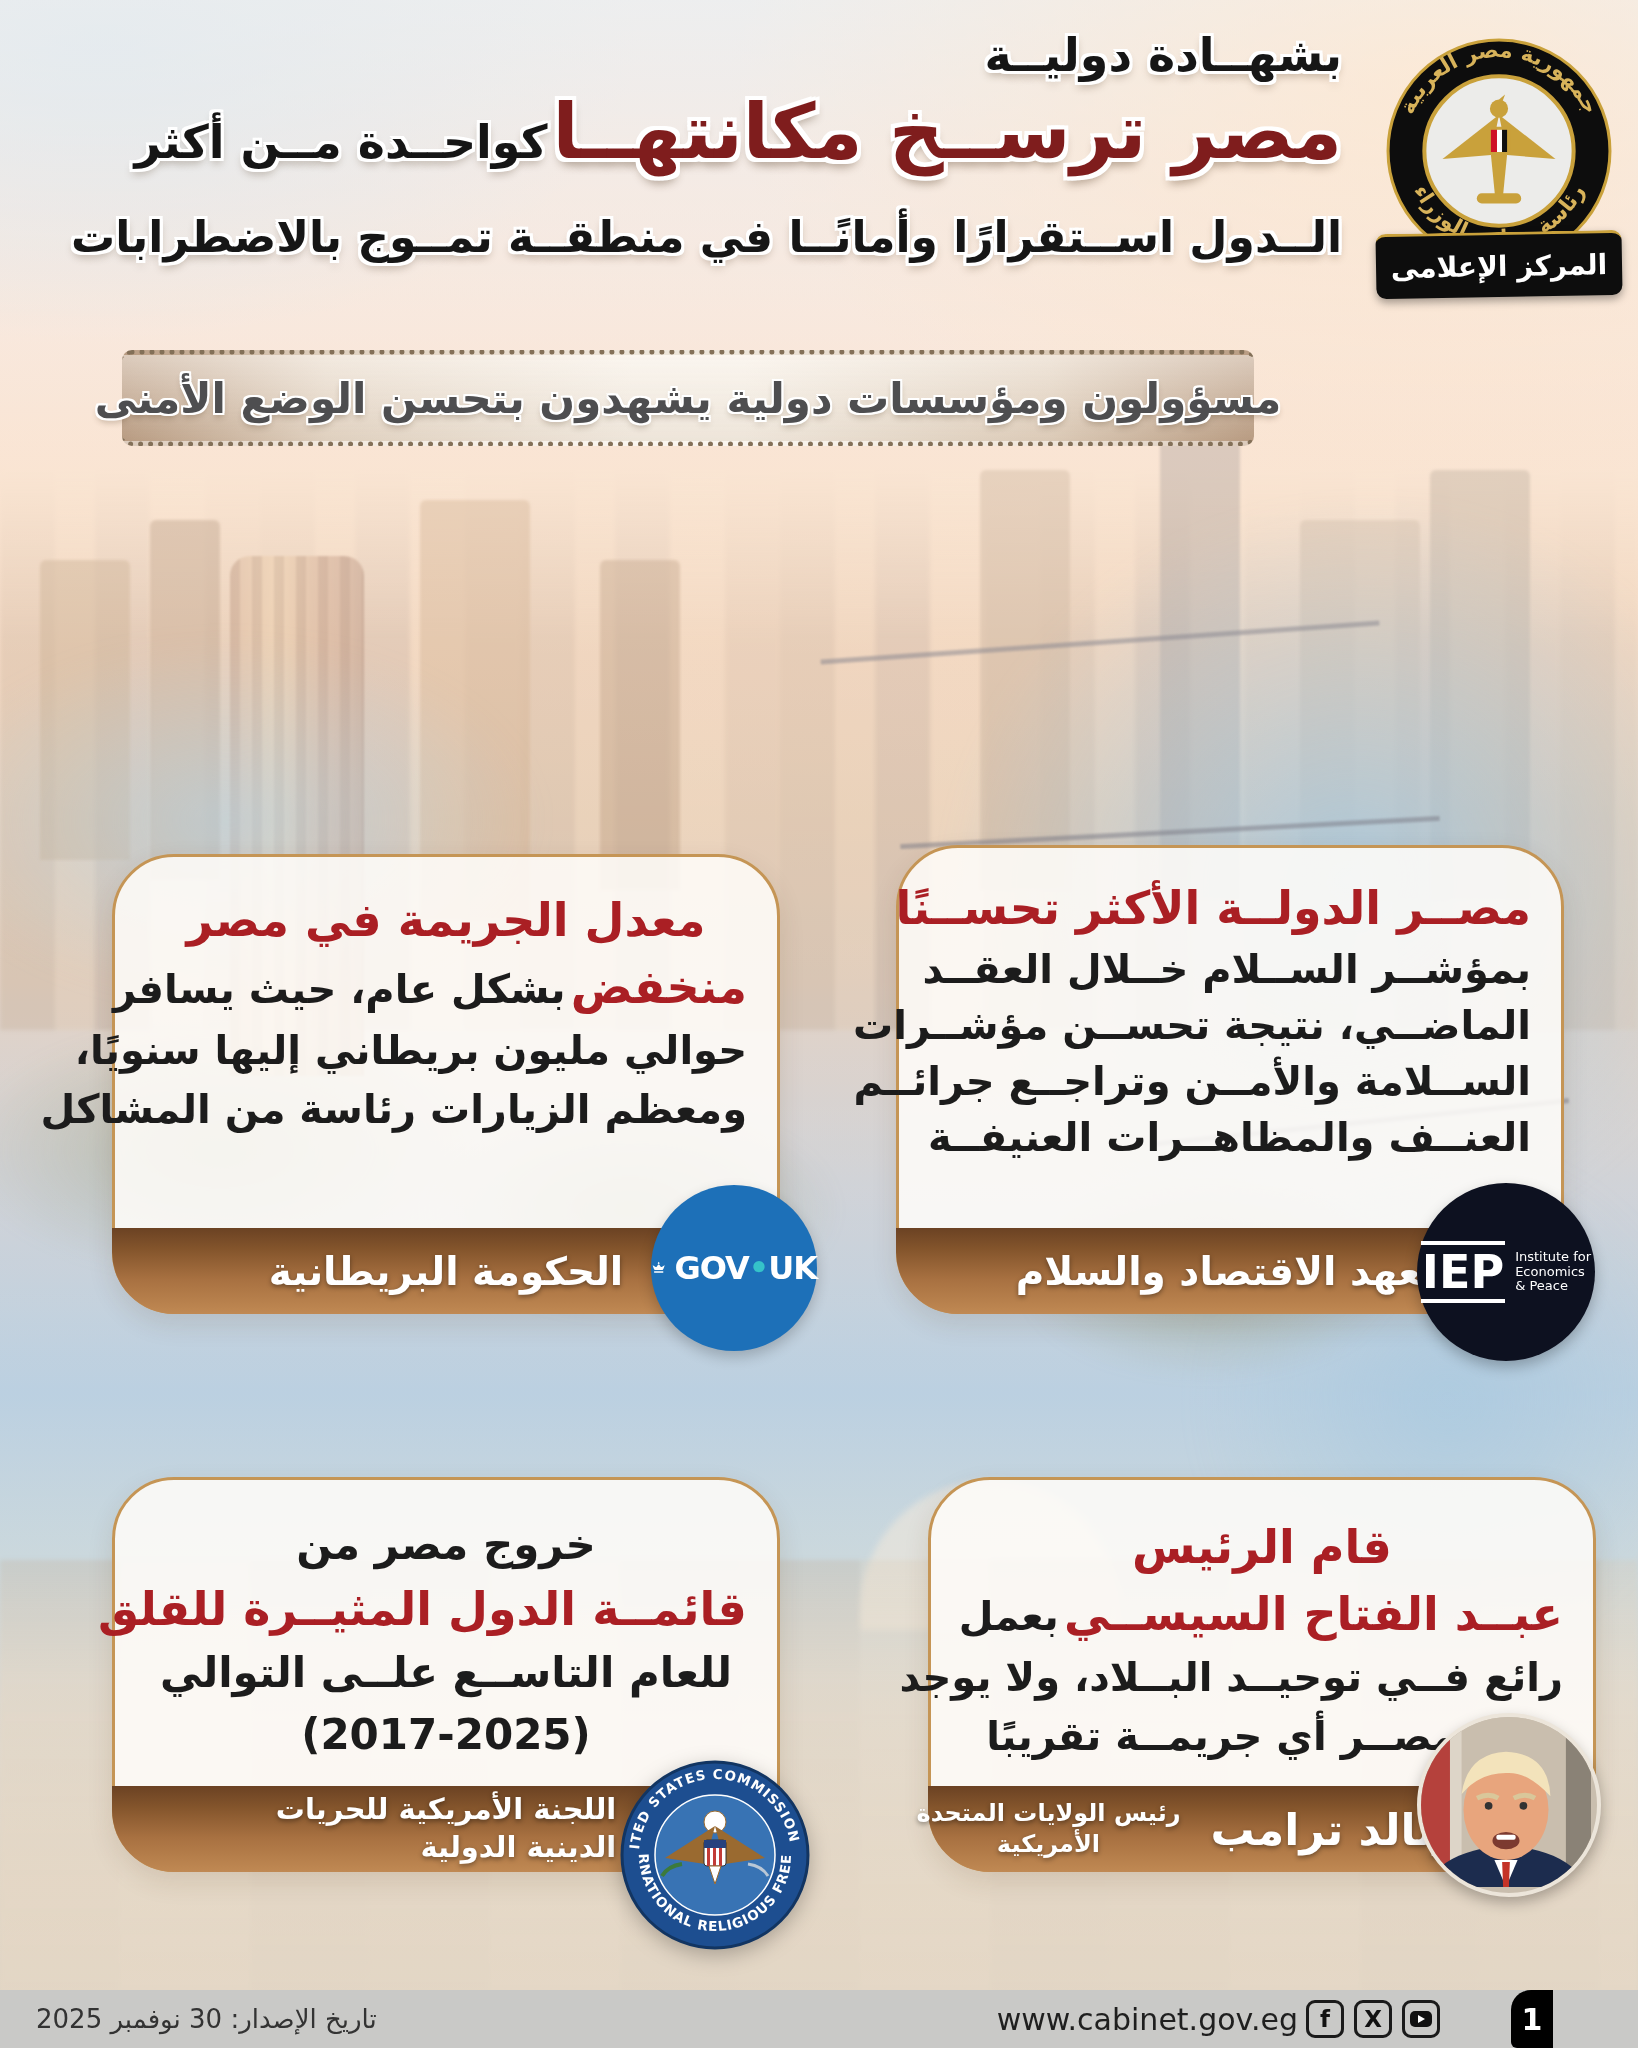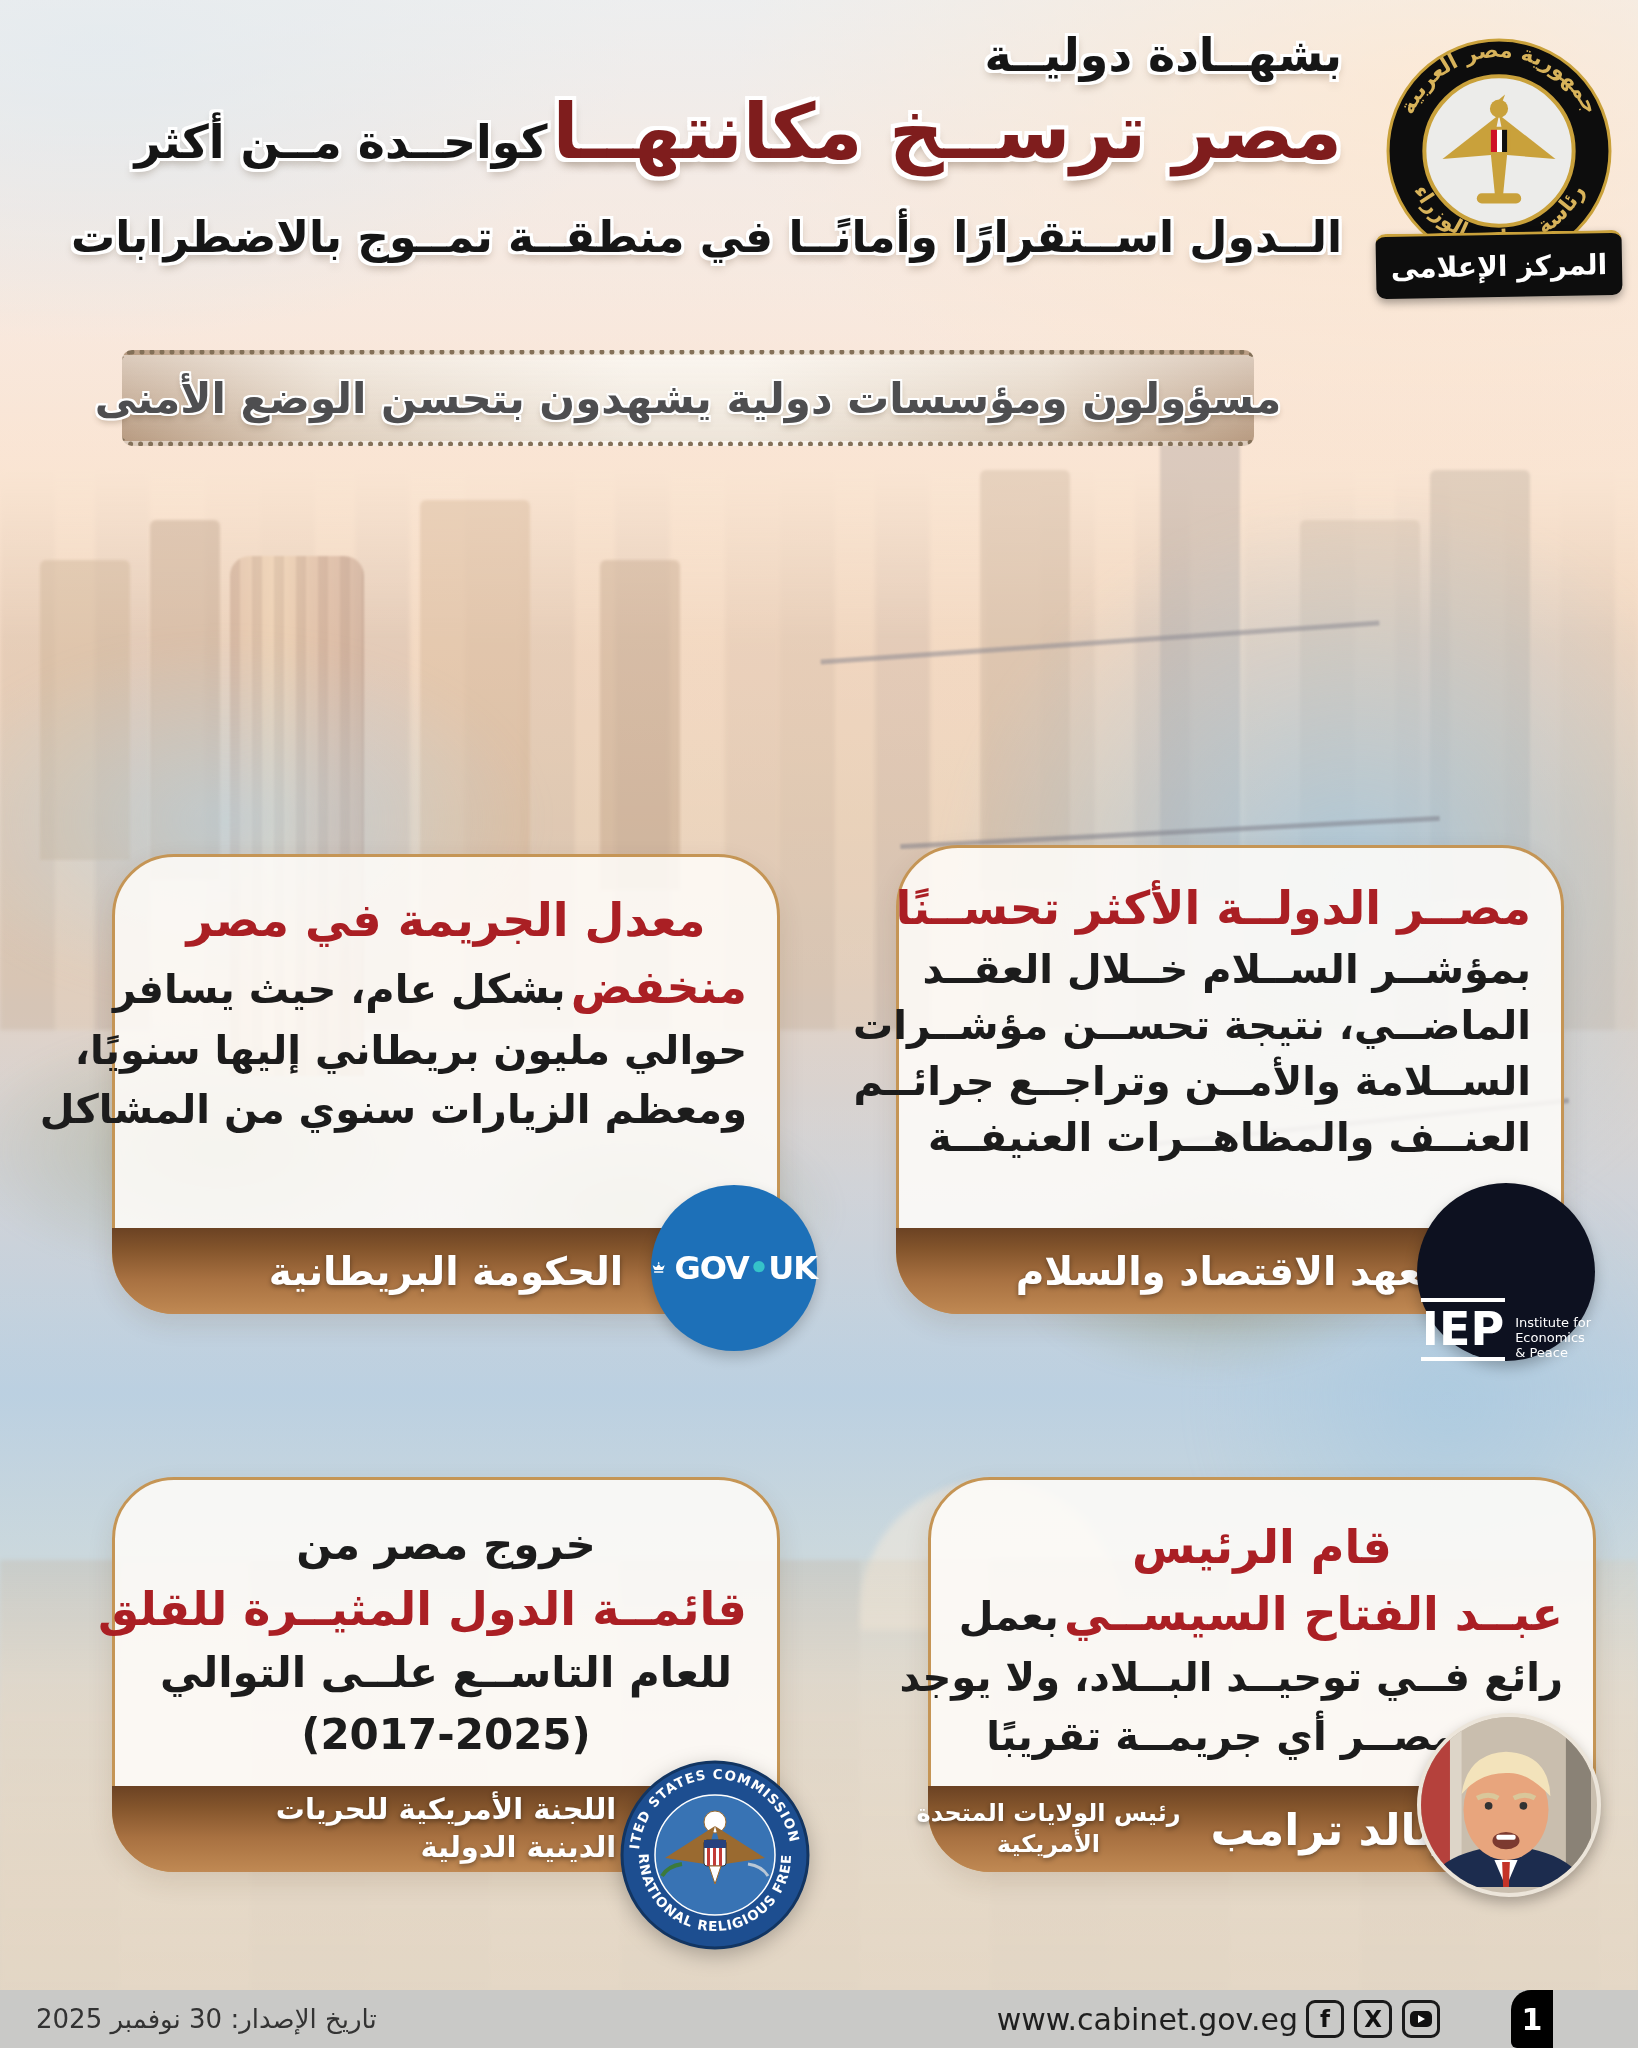--- a/index.html
+++ b/index.html
@@ -92,21 +92,21 @@
   .c2 .cline{margin:6px 0;}
   .c3 .content,.c4 .content{padding-top:30px;}
 
   
   .logo-gov{position:absolute;right:-40px;bottom:-40px;width:166px;height:166px;border-radius:50%;
             background:#1d70b8;display:flex;align-items:center;justify-content:center;gap:8px;
             color:#fff;box-shadow:0 6px 14px rgba(0,0,0,.2);}
   .gov-txt{font-size:32px;font-weight:bold;letter-spacing:-1px;white-space:nowrap;}
   .gov-dot{color:#35c3c9;}
   .logo-iep{position:absolute;right:-34px;bottom:-50px;width:178px;height:178px;border-radius:50%;
-            background:#0d1120;display:flex;align-items:flex-end;justify-content:center;gap:10px;color:#fff;
+            background:#0d1120;display:flex;align-items:center;justify-content:center;gap:10px;color:#fff;
             box-shadow:0 6px 14px rgba(0,0,0,.25);margin-left:37px;}
   .iep-abbr{font-size:46px;font-weight:bold;border-top:4px solid #fff;border-bottom:4px solid #fff;
             line-height:1.1;padding:2px 1px;}
   .iep-cap{font-size:13px;line-height:1.15;text-align:left;}
   .logo-uscirf{position:absolute;right:-33px;bottom:-81px;width:190px;height:190px;
                filter:drop-shadow(0 6px 10px rgba(0,0,0,.25));}
   .logo-trump{position:absolute;right:-8px;bottom:-28px;width:176px;height:176px;border-radius:50%;
               overflow:hidden;border:4px solid #ece5da;box-shadow:0 6px 14px rgba(0,0,0,.25);background:#c9beae;}
 
   
@@ -202,21 +202,21 @@
   <div class="banner ow2" dir="rtl">مسؤولون ومؤسسات دولية يشهدون بتحسن الوضع الأمنى</div>
 
   <section class="card c1">
     <div class="content">
       <div class="cline t-red">معدل الجريمة في مصر</div>
       <div class="cline">
         <span class="t-red">منخفض</span>
         <span class="t-blk">بشكل عام، حيث يسافر</span>
       </div>
       <div class="cline t-blk">حوالي مليون بريطاني إليها سنويًا،</div>
-      <div class="cline t-blk">ومعظم الزيارات سنوي من المشاكل</div>
+      <div class="cline t-blk">ومعظم الزيارات رئاسة من المشاكل</div>
     </div>
     <div class="bar">
       <span class="bar-lbl">الحكومة البريطانية</span>
     </div>
     <div class="logo-gov">
       <svg width="34" height="28" viewBox="0 0 32 26">
         <path fill="#fff" d="M16 0 l2.2 3 -2.2 2.2 -2.2 -2.2 Z M3.5 7.5 c0 0 2.2 8.5 4.3 9.6 l16.4 0 c2.1 -1.1 4.3 -9.6 4.3 -9.6 -3.2 1.1 -5.3 4.2 -7.4 3.2 -2.1 -1 -3 -5.2 -5.1 -5.2 -2.1 0 -3 4.2 -5.1 5.2 -2.1 1 -4.2 -2.1 -7.4 -3.2 Z M6.5 19.5 h19 v3.4 h-19 Z"></path>
       </svg>
       <span class="gov-txt"><span>GOV</span><span class="gov-dot">•</span><span>UK</span></span>
     </div>

